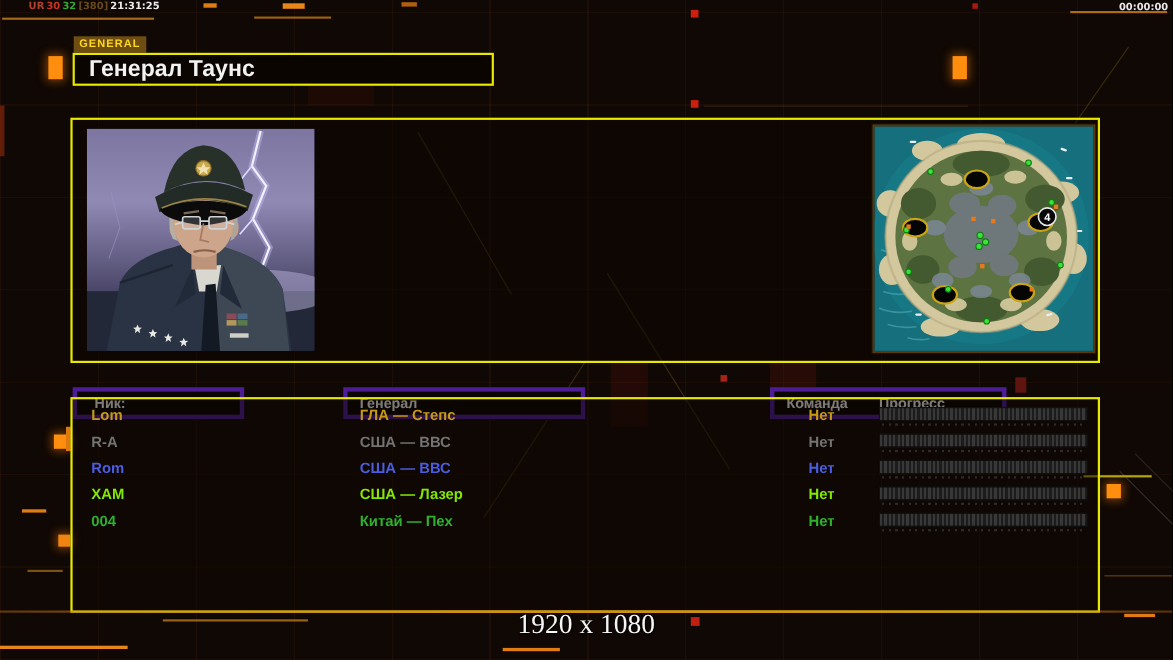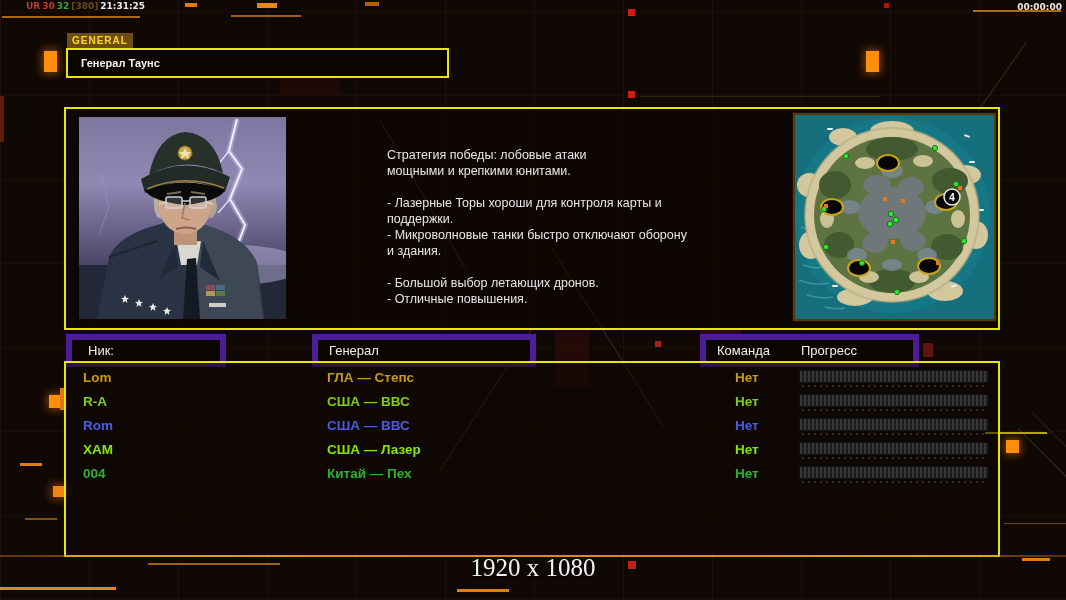--- a/index.html
+++ b/index.html
@@ -15,32 +15,32 @@
   
   .gentool{position:absolute;left:2px;top:1px;font-size:9px;font-weight:bold;letter-spacing:0;
            font-family:"DejaVu Sans",sans-serif;white-space:nowrap;}
   .gentool span{margin-right:2px;}
   .timer{position:absolute;right:4px;top:2px;font-size:9px;font-weight:bold;color:#e9e9e9;
          font-family:"DejaVu Sans",sans-serif;}
   
   .badge{position:absolute;left:67px;top:33px;height:15px;line-height:15px;padding:0 5px;
          background:#6e4d12;color:#ffd71c;font-size:10px;font-weight:bold;letter-spacing:1px;}
   .title-box{position:absolute;left:66px;top:48px;width:366px;height:26px;border:2px solid #e9e900;
-         background:#0b0502;color:#f2f2f2;font-size:11px;font-weight:bold;line-height:26px;padding-left:13px;}
+         background:#0b0502;color:#f2f2f2;font-size:21px;font-weight:bold;line-height:26px;padding-left:13px;}
   
   .main-panel{position:absolute;left:64px;top:107px;width:932px;height:219px;border:2px solid #e9e900;
          background:rgba(12,6,2,.55);}
   .portrait{position:absolute;left:13px;top:8px;width:207px;height:202px;background:#1a1626;}
   .strategy{position:absolute;left:321px;top:38px;width:330px;font-size:12.5px;line-height:16px;
          color:#e8e8e8;white-space:pre-line;}
   .map-frame{position:absolute;left:727px;top:4px;width:199px;height:204px;border:2px solid #5a3608;
          outline:1px solid #1c0f05;background:#0a3a40;}
   
-  .hbox{position:absolute;top:334px;height:21px;border:6px solid #4c1d95;background:#0b0502;
-        font-size:13px;font-weight:normal;color:#f0f0f0;line-height:21px;}
+  .hbox{position:absolute;top:352px;height:21px;border:4px solid #4c1d95;background:#0b0502;
+        font-size:13px;font-weight:bold;color:#f0f0f0;line-height:21px;}
   .hbox .lbl{position:absolute;top:0;}
   
   .players{position:absolute;left:64px;top:361px;width:932px;height:192px;border:2px solid #e9e900;
         background:rgba(12,6,2,.5);}
   .prow{position:absolute;left:0;width:100%;height:24px;font-size:13.5px;font-weight:bold;line-height:17px;}
   .prow .nick{position:absolute;left:17px;}
   .prow .gen{position:absolute;left:261px;}
   .prow .team{position:absolute;left:669px;}
   .bar{position:absolute;left:733px;top:1px;width:188px;height:11px;
        background:repeating-linear-gradient(90deg,#383838 0 2px,#1c1c1c 2px 4px);
@@ -159,30 +159,20 @@
         <g>
           <rect x="127" y="168" width="9" height="5" fill="#8a4a5a"></rect>
             <rect x="137" y="168" width="9" height="5" fill="#4a6a8a"></rect>
           <rect x="127" y="174" width="9" height="5" fill="#b0985a"></rect>
             <rect x="137" y="174" width="9" height="5" fill="#5a7a4a"></rect>
           <rect x="130" y="186" width="17" height="4" fill="#cfcfc8"></rect>
         </g>
       </svg>
     </div>
 
-    <div class="strategy">Стратегия победы: лобовые атаки
-мощными и крепкими юнитами.
-
-- Лазерные Торы хороши для контроля карты и
- поддержки.
-- Микроволновые танки быстро отключают оборону
- и здания.
-
-- Большой выбор летающих дронов.
-- Отличные повышения.</div>
 
     <div class="map-frame">
       <svg width="199" height="204" viewBox="0 0 199 204">
         <rect x="0" y="0" width="199" height="204" fill="#156f7d"></rect>
         <circle cx="97" cy="100" r="98" fill="#1a7f8c" opacity=".55"></circle>
         <g stroke="#5fb7bd" stroke-width="1.5" fill="none" opacity=".5">
           <path d="M8,150 q10,4 22,2"></path>
             <path d="M4,165 q14,6 30,3"></path>
             <path d="M12,180 q12,4 26,2"></path>
           <path d="M30,192 q10,3 20,1"></path>
@@ -288,21 +278,21 @@
 
   <div class="players">
     <div class="prow" style="top: 6px; color: rgb(199, 154, 22);">
       <span class="nick">Lom</span>
       <span class="gen">ГЛА — Степс</span>
       <span class="team">Нет</span>
       <span class="bar">
           <span class="fill" style="width: 0%;"></span>
         </span>
     </div>
-    <div class="prow" style="top: 30px; color: #84cc16; padding-left: 40px;">
+    <div class="prow" style="top: 30px; color: #737373; padding-left: 40px;">
       <span class="nick">R-A</span>
       <span class="gen">США — ВВС</span>
       <span class="team">Нет</span>
       <span class="bar">
           <span class="fill" style="width: 0%;"></span>
         </span>
     </div>
     <div class="prow" style="top: 54px; color: rgb(75, 92, 224);">
       <span class="nick">Rom</span>
       <span class="gen">США — ВВС</span>

